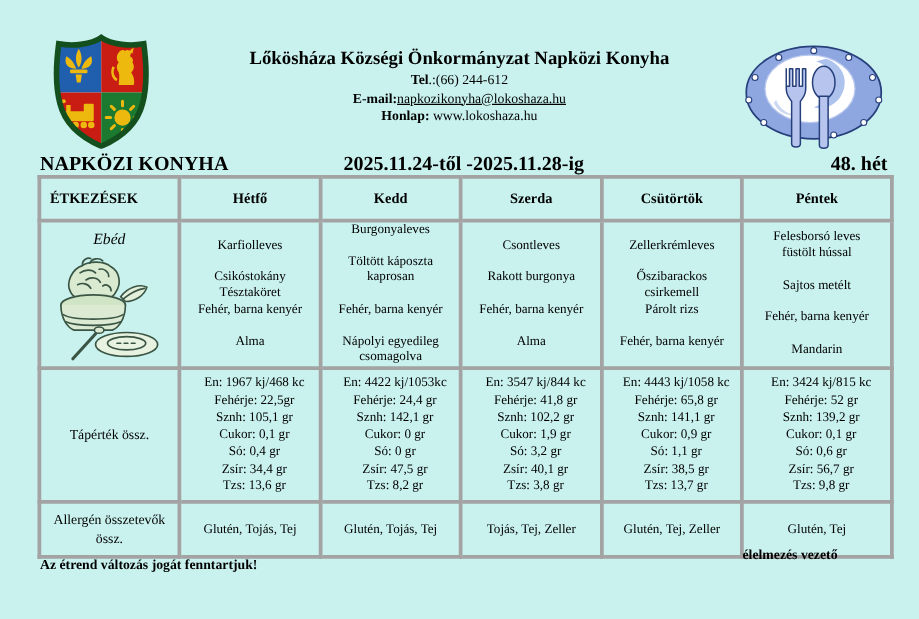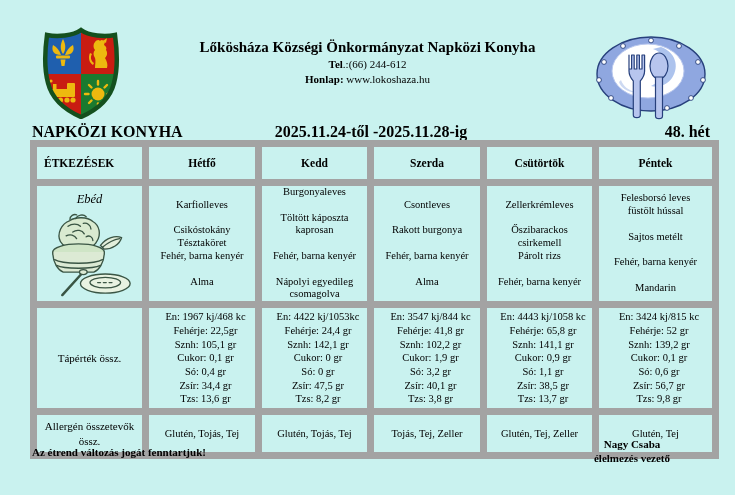--- a/index.html
+++ b/index.html
@@ -19,21 +19,21 @@
   .plate{position:absolute;top:36px;right:28px;width:112px;height:86px;}
   
   .subhdr{position:absolute;top:123px;left:30px;width:682px;height:16px;
     font-size:16px;font-weight:bold;}
   .subhdr .kitchen{position:absolute;left:2px;top:0;}
   .subhdr .dates{position:absolute;left:0;right:0;top:0;text-align:center;}
   .subhdr .week{position:absolute;right:2px;top:0;}
   
   table.menu{position:absolute;top:140px;left:30px;width:682px;
     border-collapse:collapse;table-layout:fixed;}
-  table.menu td{border:7px solid #a3a3a3;vertical-align:middle;
+  table.menu td{border:3px solid #a3a3a3;vertical-align:middle;
     padding:0;overflow:hidden;}
   td.rowhead{font-size:11px;text-align:center;}
   td.colhead{font-size:11.5px;font-weight:bold;text-align:center;height:32px;}
   td.colhead.first{text-align:left;padding-left:7px;}
   .lunch-cell{font-size:10.5px;line-height:1.22;text-align:center;white-space:pre-line;}
   .nutri-cell{font-size:10.5px;line-height:1.3;text-align:center;padding-left:7px !important;white-space:pre-line;}
   .allergen-cell{font-size:10.5px;text-align:center;}
   .allergen-label{font-size:10px;white-space:pre-line;line-height:1.3;}
   .ebed-cell{vertical-align:top !important;text-align:center;}
   .ebed-word{font-style:italic;font-weight:normal;font-size:12.5px;margin-top:6px;}
@@ -128,20 +128,21 @@
     <g fill="#b7c5ee" stroke="#27407c" stroke-width="1.2">
       <ellipse cx="64" cy="30" rx="9" ry="13"></ellipse>
       <path d="M60.5,41 L67.5,41 L67.5,80 C67.5,83.5 60.5,83.5 60.5,80 Z"></path>
     </g>
   </svg>
 </div>
 
 <div class="hdr-center">
   <div class="hdr-title">Lőkösháza Községi Önkormányzat Napközi Konyha</div>
   <div class="hdr-small"><b>Tel</b><span>.:(66) 244-612</span></div>
+  <div class="hdr-small"><b>E-mail:</b><a class="email-link">napkozikonyha@lokoshaza.hu</a></div>
   <div class="hdr-small"><b>Honlap:</b><span> www.lokoshaza.hu</span></div>
 </div>
 
 <div class="subhdr">
   <span class="kitchen">NAPKÖZI KONYHA</span>
   <span class="dates">2025.11.24-től -2025.11.28-ig</span>
   <span class="week">48. hét</span>
 </div>
 
 <table class="menu">
@@ -274,15 +275,14 @@
     <td class="allergen-cell">Glutén, Tojás, Tej</td>
     <td class="allergen-cell">Tojás, Tej, Zeller</td>
     <td class="allergen-cell">Glutén, Tej, Zeller</td>
     <td class="allergen-cell">Glutén, Tej</td>
   </tr>
 </tbody>
   </table>
 
 <div class="foot-note">Az étrend változás jogát fenntartjuk!</div>
 <div class="signer">
-  <div>Nagy Csaba</div>
   <div>élelmezés vezető</div>
 </div>
 
 </body></html>

